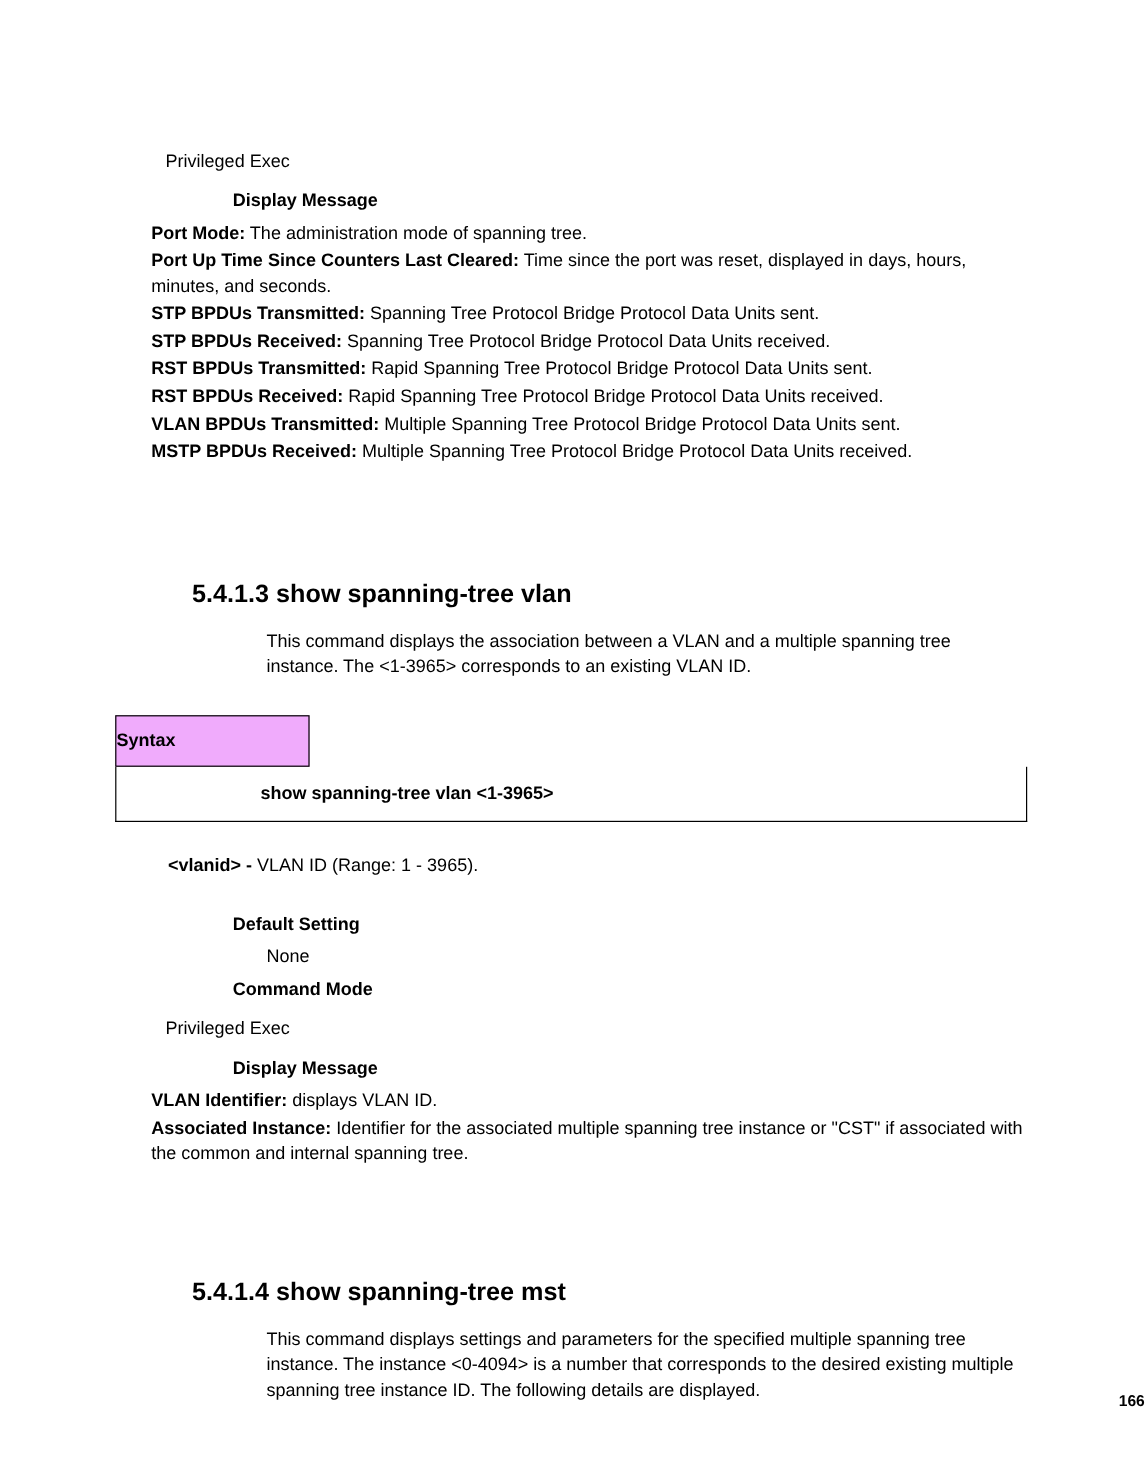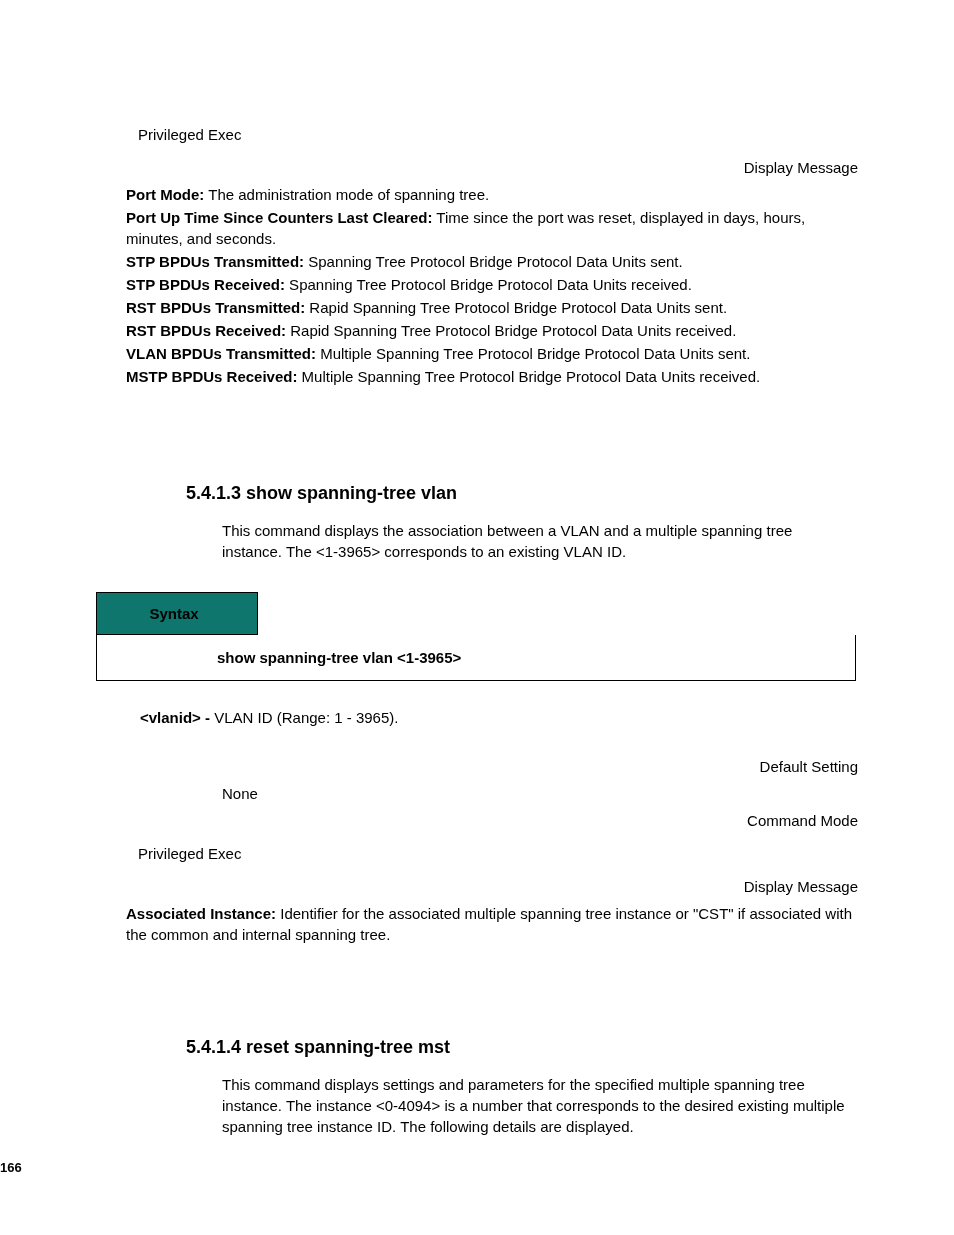--- a/index.html
+++ b/index.html
@@ -9,53 +9,52 @@
       line-height: 1.4;
       color: #000;
       background: #fff;
       width: 954px;
       height: 1235px;
       padding: 112px 96px 60px 126px;
       position: relative;
     }
     .body-text { margin: 12px; }
     .indent-heading {
-      font-weight: normal;
+      font-weight: bold;
       margin-left: 68px;
       margin-top: 8px;
       margin-bottom: 6px;
-      text-align: right;
     }
     .def-line { margin-bottom: 2px; }
     .def-line .term { font-weight: bold; }
     .section-heading {
       font-weight: bold;
-      font-size: 18px;
-      margin-left: 60px;
+      font-size: 21px;
+      margin-left: 34px;
       margin-bottom: 14px;
     }
     .section-desc {
       margin-left: 96px;
       margin-right: 12px;
       margin-bottom: 28px;
     }
     .syntax-block {
       margin-top: 30px;
       margin-bottom: 26px;
       margin-left: -30px;
       width: 760px;
     }
     .syntax-header-row {
       display: flex;
     }
     .syntax-label-cell {
       border: 1.5px solid #000;
-      background: #0f766e;
+      background: #f0abfc;
       width: 162px;
-      text-align: center;
+      text-align: left;
       padding: 10px 6px 10px 0;
       font-weight: bold;
     }
     .syntax-body-row {
       border: 1.5px solid #000;
       border-top: none;
       padding: 12px 0 12px 120px;
       font-weight: bold;
     }
     .param-line {
@@ -68,21 +67,21 @@
       margin-left: 96px;
       margin-bottom: 6px;
     }
     .spacer-lg { height: 92px; }
     .spacer-lg2 { height: 88px; }
     .page-num {
       position: absolute;
       bottom: 58px;
       left: 0;
       width: 100%;
-      text-align: left;
+      text-align: right;
       font-weight: bold;
       font-size: 13px;
     }
   </style>
 </head>
 <body>
 
 <div class="body-text">Privileged Exec</div>
 
 <div class="indent-heading">Display Message</div>
@@ -112,21 +111,22 @@
 
 <div class="param-line"><span class="pterm">&lt;vlanid&gt; - </span><span>VLAN ID (Range: 1 - 3965).</span></div>
 
 <div class="indent-heading">Default Setting</div>
 <div class="indent-value">None</div>
 <div class="indent-heading" style="margin-top:2px">Command Mode</div>
 <div class="body-text">Privileged Exec</div>
 <div class="indent-heading">Display Message</div>
 
 <div>
+  <div class="def-line"><span class="term">VLAN Identifier:</span><span> displays VLAN ID.</span></div>
   <div class="def-line"><span class="term">Associated Instance:</span><span> Identifier for the associated multiple spanning tree instance or "CST" if associated with the common and internal spanning tree.</span></div>
 </div>
 
 <div class="spacer-lg2"></div>
 
-<div class="section-heading"><span>5.4.1.4 </span><span>reset spanning-tree mst</span></div>
+<div class="section-heading"><span>5.4.1.4 </span><span>show spanning-tree mst</span></div>
 <div class="section-desc">This command displays settings and parameters for the specified multiple spanning tree instance. The instance &lt;0-4094&gt; is a number that corresponds to the desired existing multiple spanning tree instance ID. The following details are displayed.</div>
 
 <div class="page-num">166</div>
 
 </body></html>

